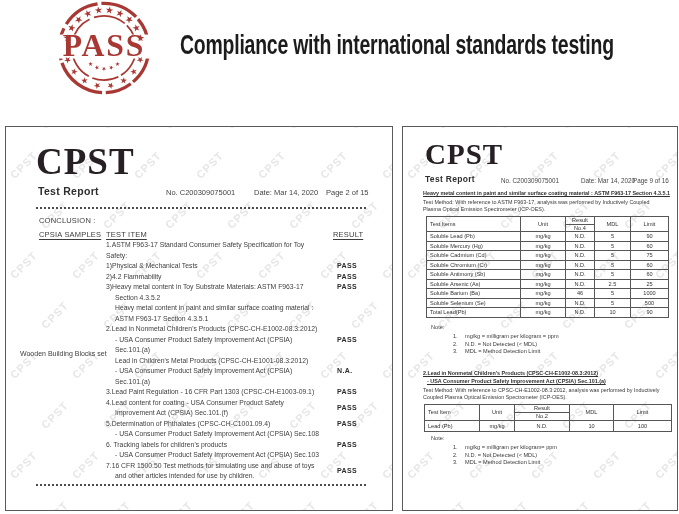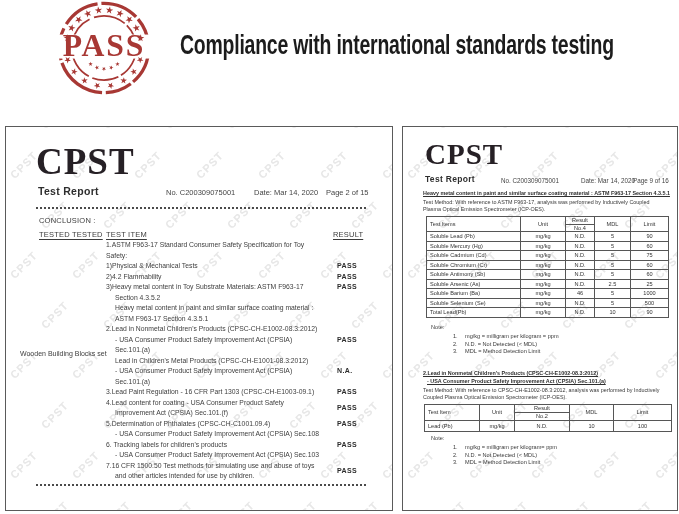--- a/index.html
+++ b/index.html
@@ -168,21 +168,21 @@
       </div>
 
     <div class="abs logo logo-l">CPST</div>
     <div class="abs tr-label tr-l">Test Report</div>
     <div class="abs meta" style="left:160px;top:61px;">No. C200309075001</div>
     <div class="abs meta" style="left:248px;top:61px;">Date: Mar 14, 2020</div>
     <div class="abs meta" style="left:320px;top:61px;">Page 2 of 15</div>
     <div class="dotted dot1"></div>
 
     <div class="abs smallcaps" style="left:33px;top:89px;">CONCLUSION :</div>
-    <div class="abs smallcaps uline" style="left:33px;top:103px;">TESTED TESTED</div>
+    <div class="abs smallcaps uline" style="left:33px;top:103px;">CPSIA SAMPLES</div>
     <div class="abs smallcaps uline" style="left:100px;top:103px;">TEST ITEM</div>
     <div class="abs smallcaps uline" style="left:327px;top:103px;">RESULT</div>
 
     <div class="c-items" id="conclusion-items">
         <div class="c-line">
           <span class="c-text">1.ASTM F963-17 Standard Consumer Safety Specification for Toy</span>
         </div>
         <div class="c-line">
           <span class="c-text">Safety:</span>
         </div>

